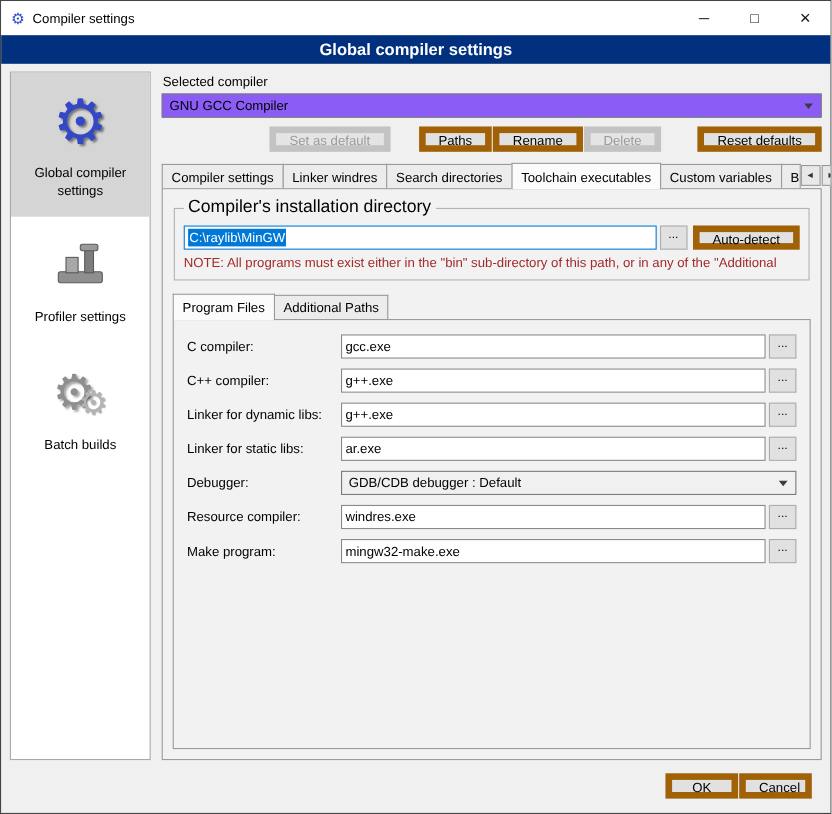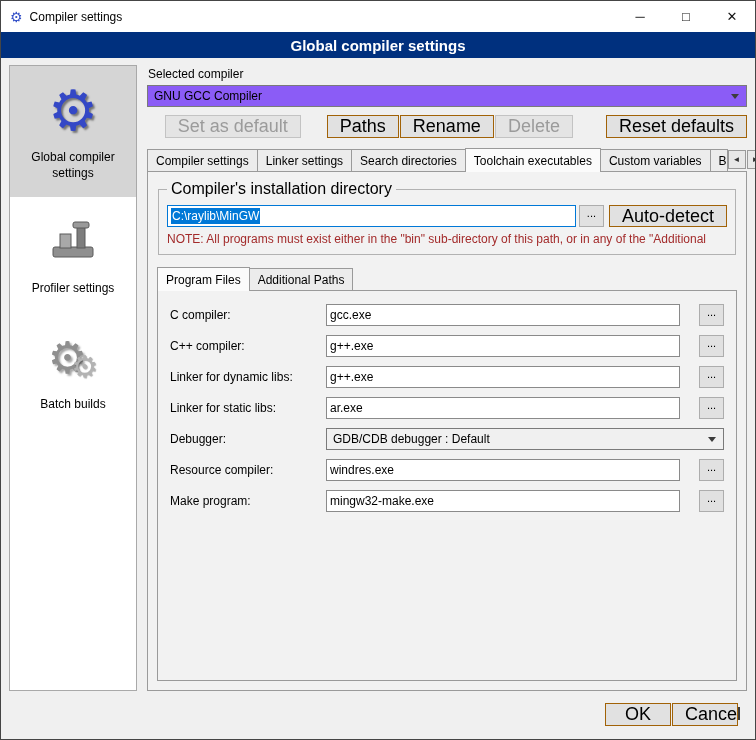--- a/index.html
+++ b/index.html
@@ -35,21 +35,21 @@
   
   .main { flex:1 1 auto; display:flex; flex-direction:column; margin-left:10px; min-width:0; }
   .field-caption { margin:2px 0 4px 1px; }
 
   
   .combo { height:22px; border:1px solid #7a7a7a; background:#8b5cf6; display:flex; align-items:center; padding:0 22px 0 6px; position:relative; cursor:default; }
   .combo.gray { background:#f0f0f0; }
   .combo .combo-arrow { position:absolute; right:7px; top:8px; width:0; height:0; border-left:4px solid transparent; border-right:4px solid transparent; border-top:5px solid #3c3c3c; }
 
   
-  .btn { height:23px; background:#e1e1e1; border:1px solid #a16207; font-family:"Liberation Sans", sans-serif; font-size:18px; padding:0 12px; cursor:default; }
+  .btn { height:23px; background:#e1e1e1; border:6px solid #a16207; font-family:"Liberation Sans", sans-serif; font-size:12px; padding:0 12px; cursor:default; }
   .btn.disabled { color:#9b9b9b; border-color:#c3c3c3; background:#e4e4e4; }
   .btn-row { display:flex; align-items:center; margin:8px 0 10px 0; justify-content:flex-end; }
   .btn-row .gap-sm { width:25px; }
   .btn-row .gap-lg { width:32px; }
   .btn-row .btn { margin-left:1px; }
 
   
   .tabstrip { display:flex; align-items:flex-end; height:23px; flex:0 0 auto; position:relative; z-index:2; }
   .tab { padding:4px 8px 3px; background:#ececec; border:1px solid #9a9a9a; border-bottom:none; margin-right:-1px; white-space:nowrap; cursor:default; }
   .tab.active { background:#fbfbfb; padding-top:5px; padding-bottom:4px; margin-bottom:-1px; z-index:3; position:relative; }
@@ -67,21 +67,21 @@
   .textbox.focused { border-color:#0078d7; }
   .sel-text { background:#0078d7; color:#fff; padding:1px 1px; }
   .browse-btn { width:25px; height:22px; flex:0 0 auto; margin-left:3px; background:#e1e1e1; border:1px solid #adadad; font-size:11px; line-height:1; cursor:default; padding:0 0 6px 0; }
   .autodetect-btn { height:22px; margin-left:5px; }
   .note-text { color:#a32b2b; margin-top:5px; white-space:nowrap; overflow:hidden; }
 
   
   .inner-tabstrip { margin-top:2px; }
   .inner-page { flex:1 1 auto; border:1px solid #9a9a9a; background:#f2f2f2; padding:13px 12px; min-height:0; }
 
-  .frow { display:flex; align-items:center; margin-bottom:9px;gap:16px; }
+  .frow { display:flex; align-items:center; margin-bottom:9px; }
   .flabel { width:140px; flex:0 0 auto; }
   .frow .combo { flex:1 1 auto; }
 
   
   .dlg-footer { flex:0 0 auto; height:42px; display:flex; align-items:center; justify-content:flex-end; padding:0 17px 8px 0; }
   .dlg-footer .btn { width:66px; margin-left:1px; }
 </style>
 </head>
 <body>
 
@@ -142,21 +142,21 @@
         <span class="gap-sm"></span>
         <button class="btn">Paths</button>
         <button class="btn">Rename</button>
         <button class="btn disabled">Delete</button>
         <span class="gap-lg"></span>
         <button class="btn">Reset defaults</button>
       </div>
 
       <div class="tabstrip">
         <div class="tab">Compiler settings</div>
-        <div class="tab">Linker settings</div>
+        <div class="tab">Linker windres</div>
         <div class="tab">Search directories</div>
         <div class="tab active">Toolchain executables</div>
         <div class="tab">Custom variables</div>
         <div class="tab clipped">Buil</div>
         <div class="tab-scroll">
           <div class="sbtn">◄</div>
           <div class="sbtn">►</div>
         </div>
       </div>
 

